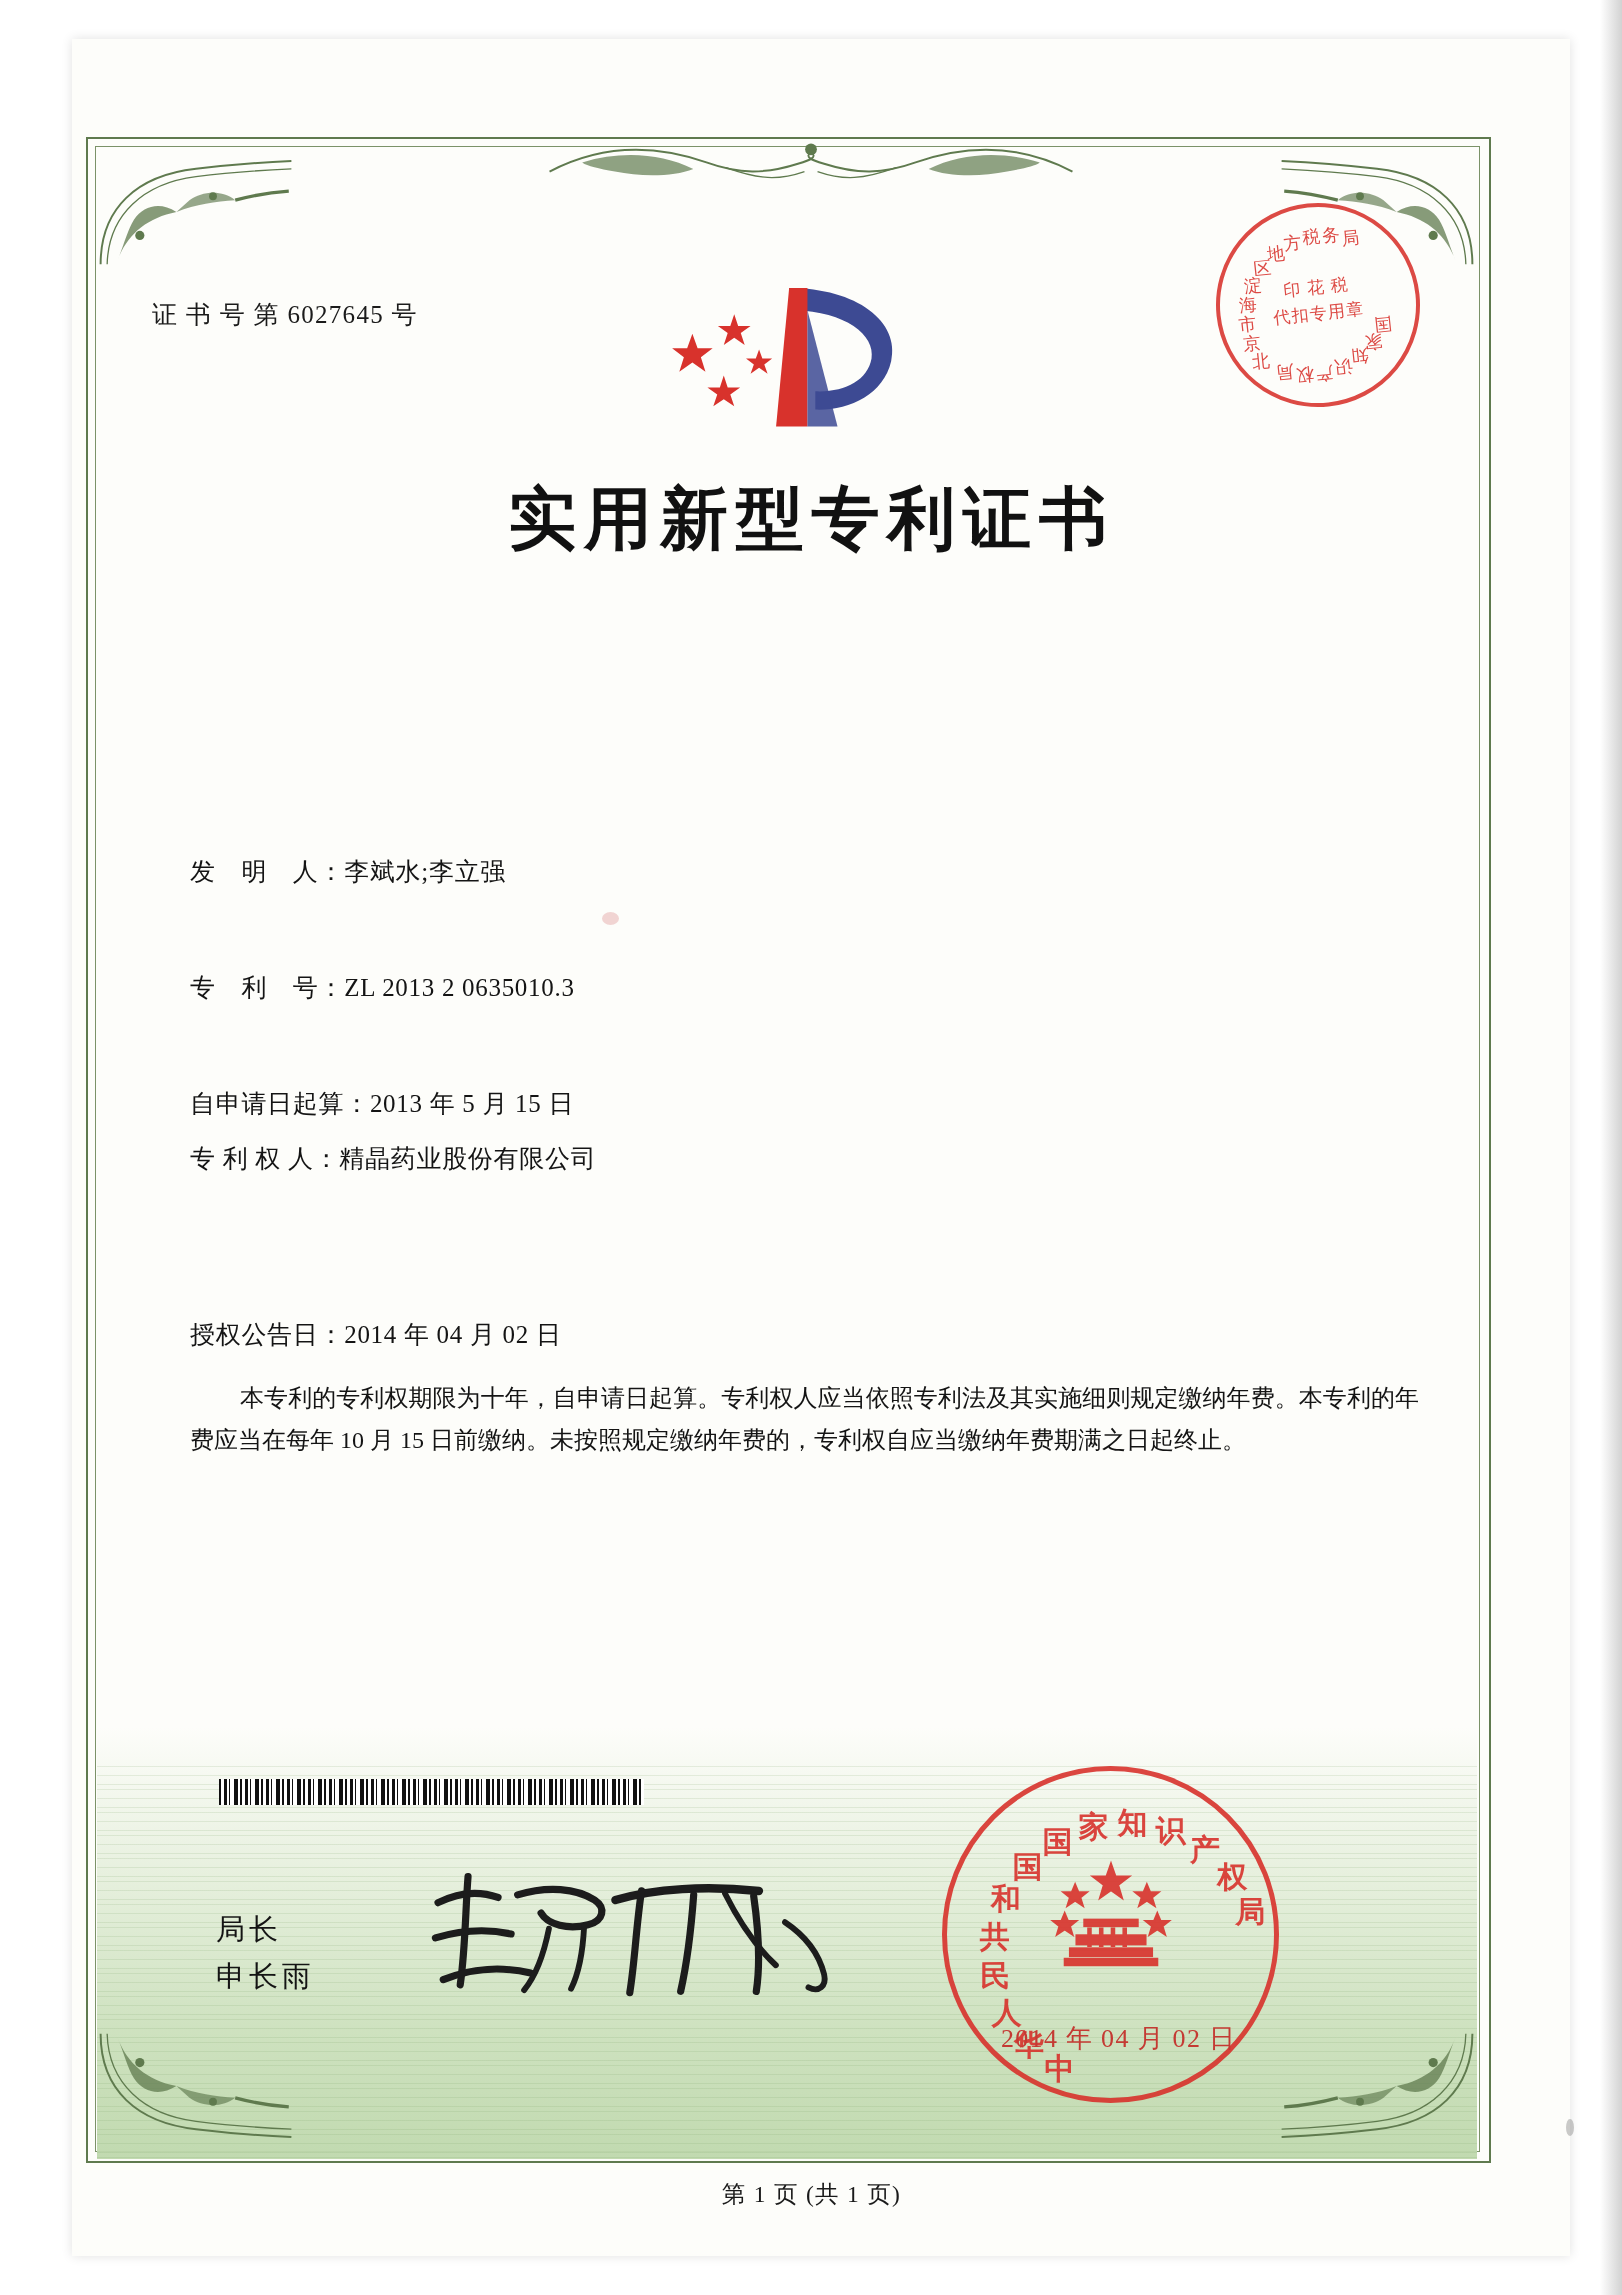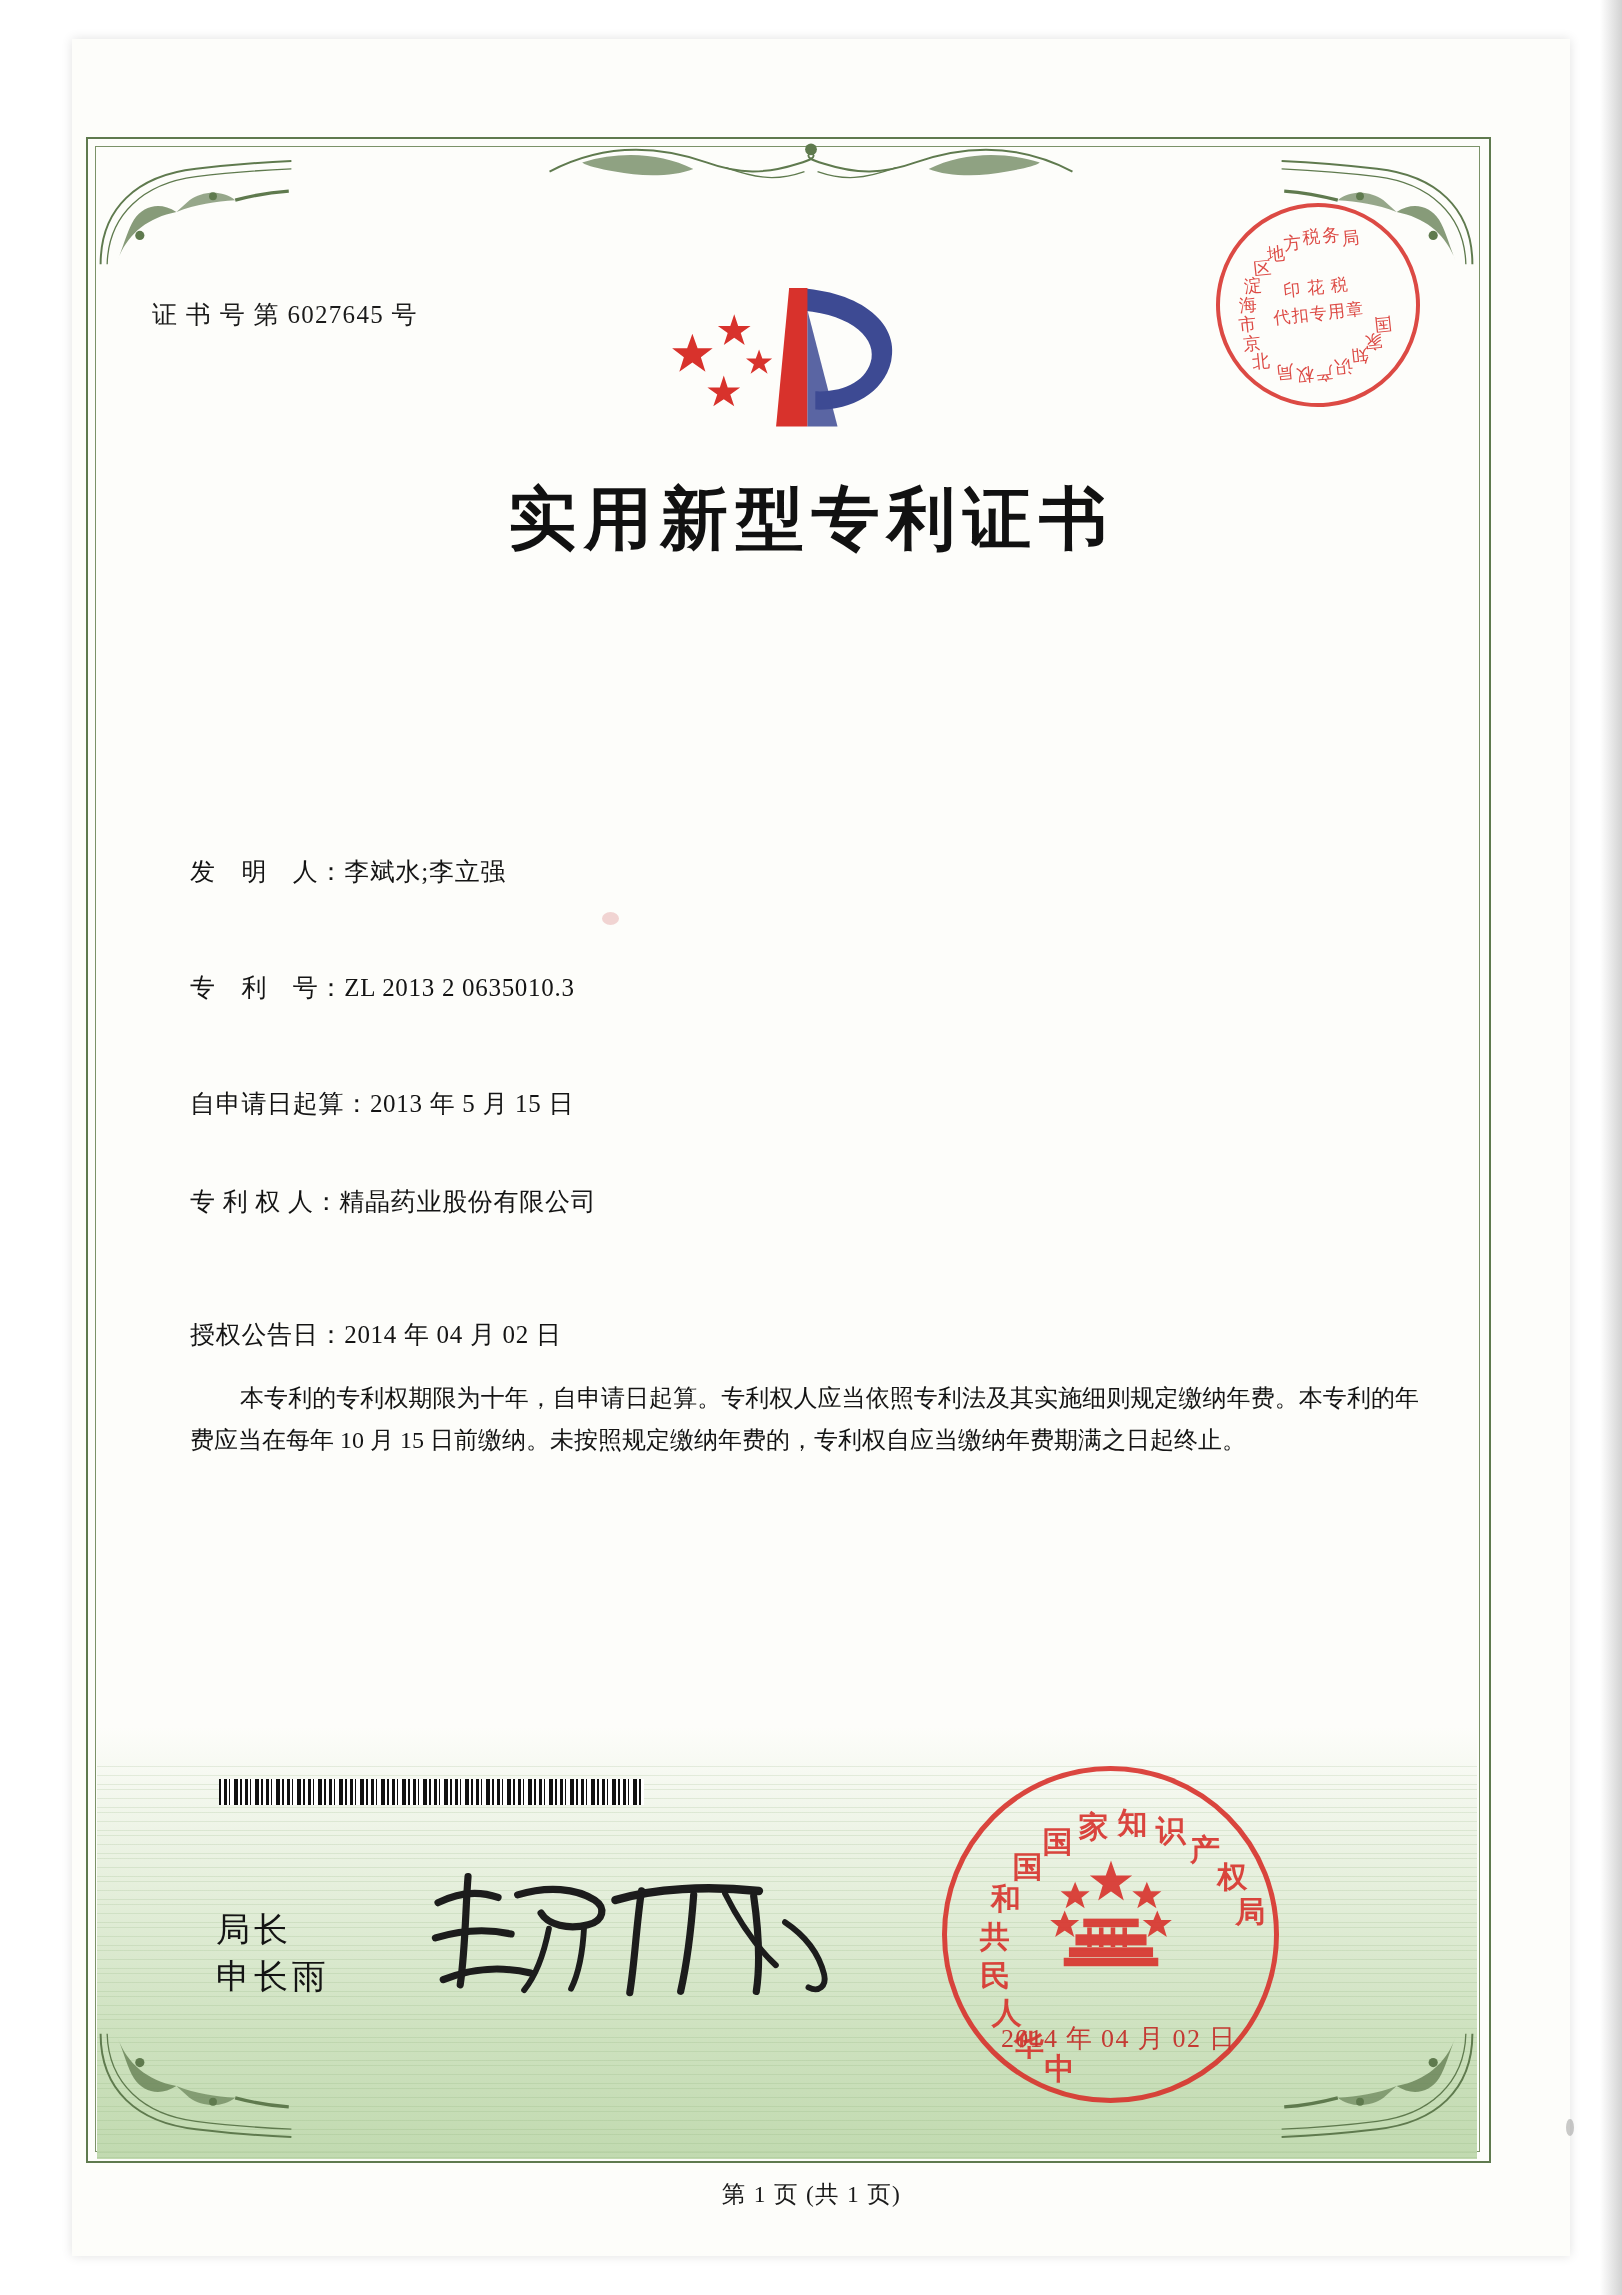--- a/index.html
+++ b/index.html
@@ -187,21 +187,21 @@
     color: #141414;
     white-space: nowrap;
   }
   .field .label { letter-spacing: 0.7px; }
   .field .value { letter-spacing: 0.7px; }
 
   #f-name   { top: 738px; }
   #f-invent { top: 855px; }
   #f-patno  { top: 971px; }
   #f-appdate{ top: 1087px; }
-  #f-owner  { top: 1185px; }
+  #f-owner  { top: 1142px; }
   #f-pubdate{ top: 1318px; }
 
   
   #paragraphs {
     position: absolute;
     left: 190px;
     top: 1377px;
     width: 1229px;
     font-size: 24px;
     line-height: 42px;
@@ -225,21 +225,21 @@
       #111 4.6px, #111 7.8px, #fff 7.8px, #fff 9.8px,
       #111 9.8px, #111 11px, #fff 11px, #fff 15px,
       #111 15px, #111 19px, #fff 19px, #fff 21px);
   }
 
   
   #director-label {
     position: absolute;
     left: 216px;
     top: 1906px;
-    font-size: 34px;
+    font-size: 29px;
     line-height: 47px;
     letter-spacing: 3.9px;
     color: #141414;
   }
   #signature {
     position: absolute;
     left: 419px;
     top: 1857px;
     width: 432px;
     height: 150px;

